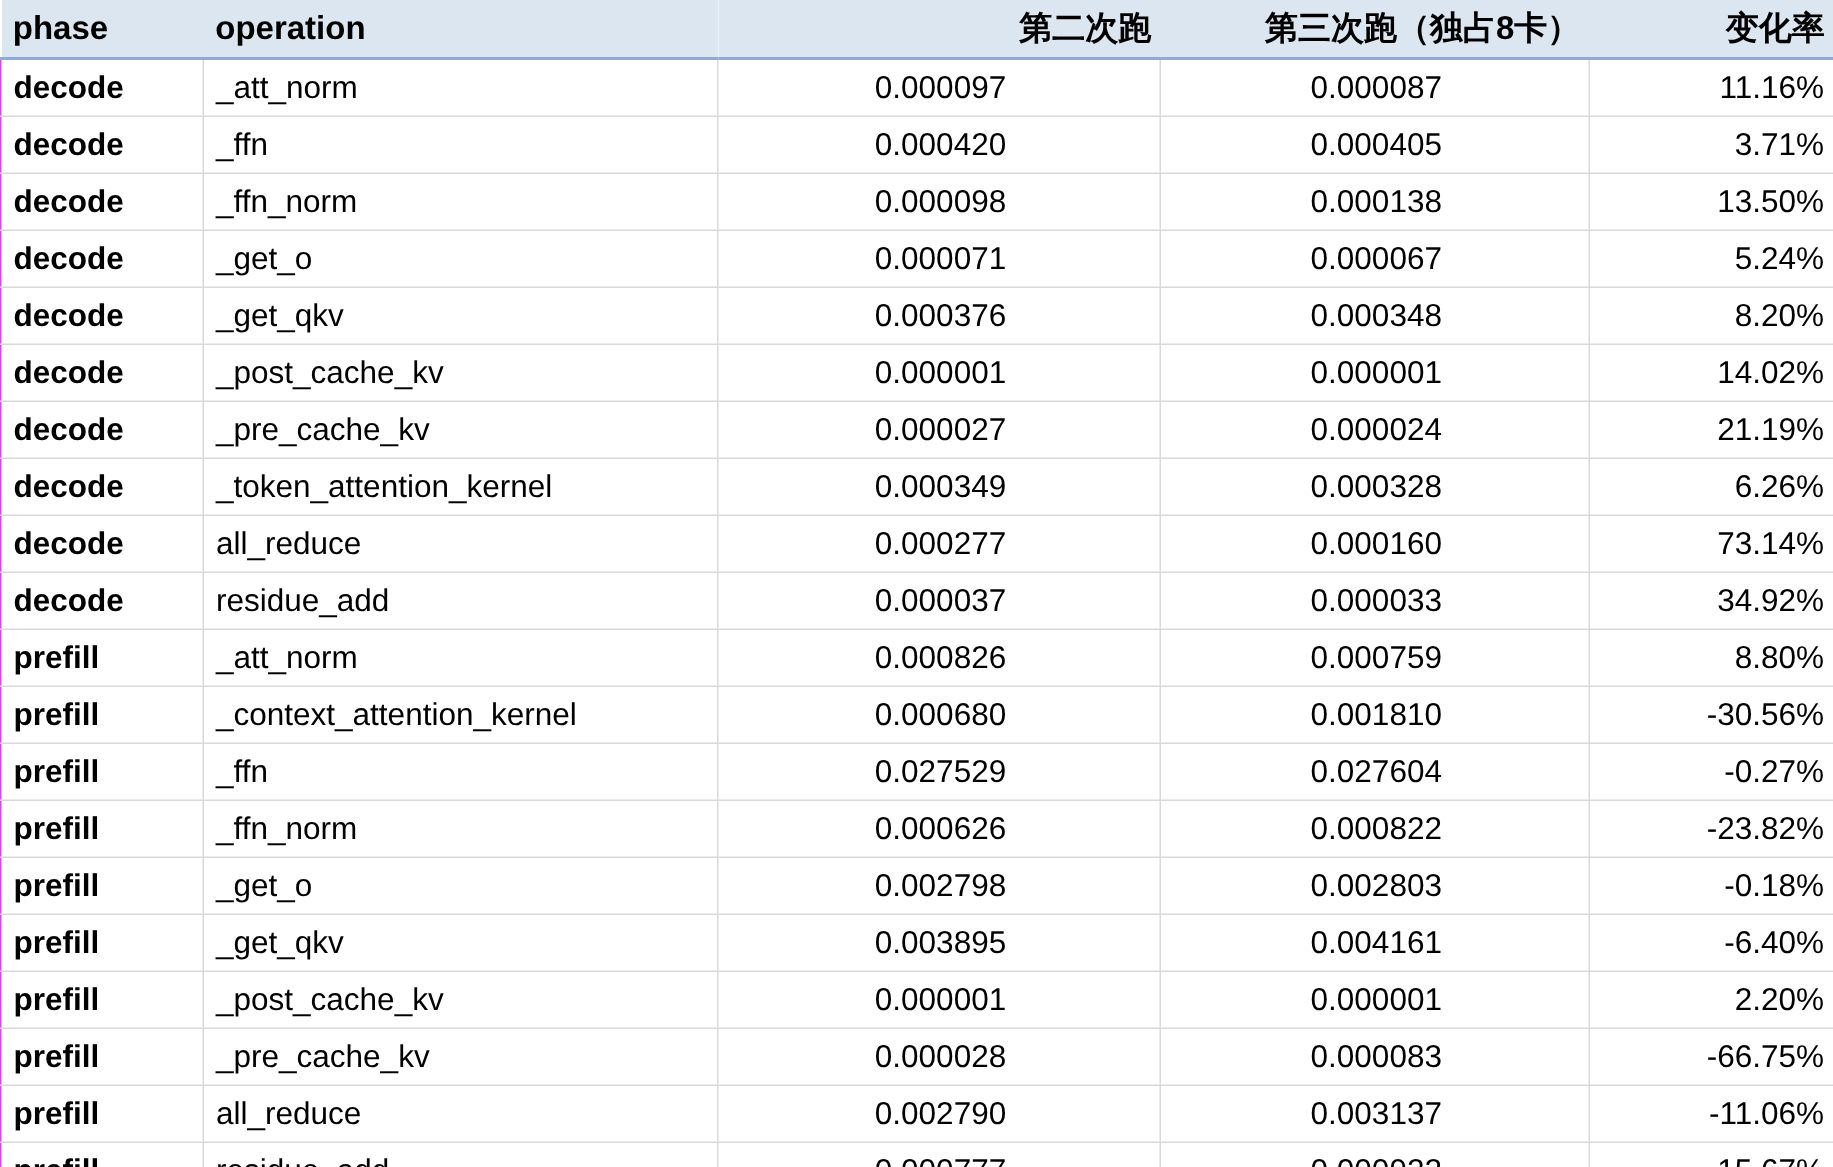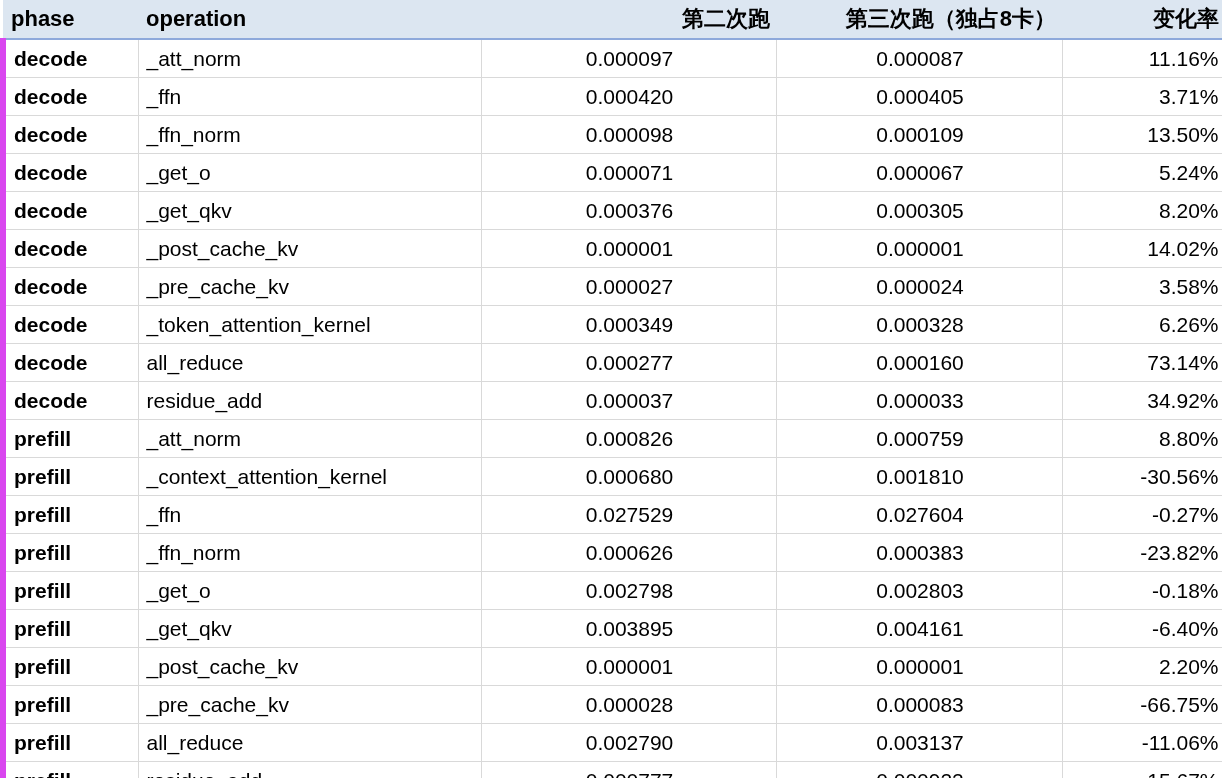--- a/index.html
+++ b/index.html
@@ -55,21 +55,21 @@
     border-right: 1px solid #d9d9d9;
     border-bottom: 1px solid #d9d9d9;
     white-space: nowrap;
     overflow: hidden;
     vertical-align: middle;
     background: #ffffff;
   }
   td.cell-phase {
     font-weight: bold;
     text-align: left;
-    border-left: 6px solid #d946ef;
+    border-left: 1px solid #d946ef;
     border-right: 1px solid #d9d9d9;
   }
   td.cell-op {
     text-align: left;
   }
   td.cell-num {
     text-align: center;
     font-variant-numeric: tabular-nums;
   }
   td.cell-delta {
@@ -115,50 +115,50 @@
           <td class="cell-phase">decode</td>
           <td class="cell-op">_ffn</td>
           <td class="cell-num">0.000420</td>
           <td class="cell-num">0.000405</td>
           <td class="cell-delta">3.71%</td>
         </tr>
         <tr>
           <td class="cell-phase">decode</td>
           <td class="cell-op">_ffn_norm</td>
           <td class="cell-num">0.000098</td>
-          <td class="cell-num">0.000109</td>
+          <td class="cell-num">0.000138</td>
           <td class="cell-delta">13.50%</td>
         </tr>
         <tr>
           <td class="cell-phase">decode</td>
           <td class="cell-op">_get_o</td>
           <td class="cell-num">0.000071</td>
           <td class="cell-num">0.000067</td>
           <td class="cell-delta">5.24%</td>
         </tr>
         <tr>
           <td class="cell-phase">decode</td>
           <td class="cell-op">_get_qkv</td>
           <td class="cell-num">0.000376</td>
-          <td class="cell-num">0.000305</td>
+          <td class="cell-num">0.000348</td>
           <td class="cell-delta">8.20%</td>
         </tr>
         <tr>
           <td class="cell-phase">decode</td>
           <td class="cell-op">_post_cache_kv</td>
           <td class="cell-num">0.000001</td>
           <td class="cell-num">0.000001</td>
           <td class="cell-delta">14.02%</td>
         </tr>
         <tr>
           <td class="cell-phase">decode</td>
           <td class="cell-op">_pre_cache_kv</td>
           <td class="cell-num">0.000027</td>
           <td class="cell-num">0.000024</td>
-          <td class="cell-delta">3.58%</td>
+          <td class="cell-delta">21.19%</td>
         </tr>
         <tr>
           <td class="cell-phase">decode</td>
           <td class="cell-op">_token_attention_kernel</td>
           <td class="cell-num">0.000349</td>
           <td class="cell-num">0.000328</td>
           <td class="cell-delta">6.26%</td>
         </tr>
         <tr>
           <td class="cell-phase">decode</td>
@@ -192,21 +192,21 @@
           <td class="cell-phase">prefill</td>
           <td class="cell-op">_ffn</td>
           <td class="cell-num">0.027529</td>
           <td class="cell-num">0.027604</td>
           <td class="cell-delta">-0.27%</td>
         </tr>
         <tr>
           <td class="cell-phase">prefill</td>
           <td class="cell-op">_ffn_norm</td>
           <td class="cell-num">0.000626</td>
-          <td class="cell-num">0.000383</td>
+          <td class="cell-num">0.000822</td>
           <td class="cell-delta">-23.82%</td>
         </tr>
         <tr>
           <td class="cell-phase">prefill</td>
           <td class="cell-op">_get_o</td>
           <td class="cell-num">0.002798</td>
           <td class="cell-num">0.002803</td>
           <td class="cell-delta">-0.18%</td>
         </tr>
         <tr>

